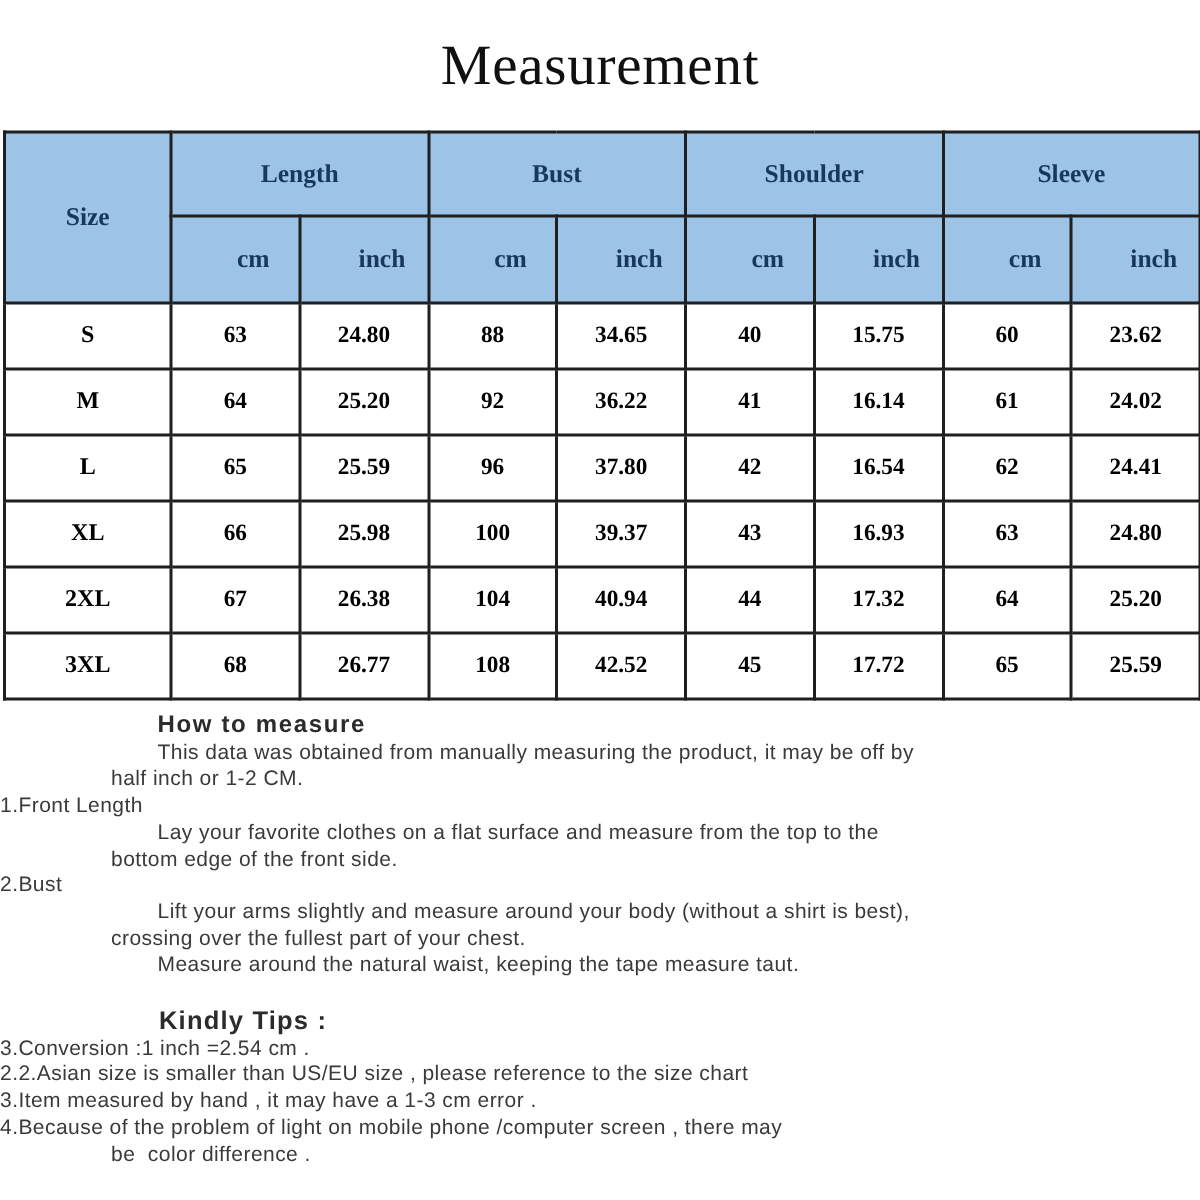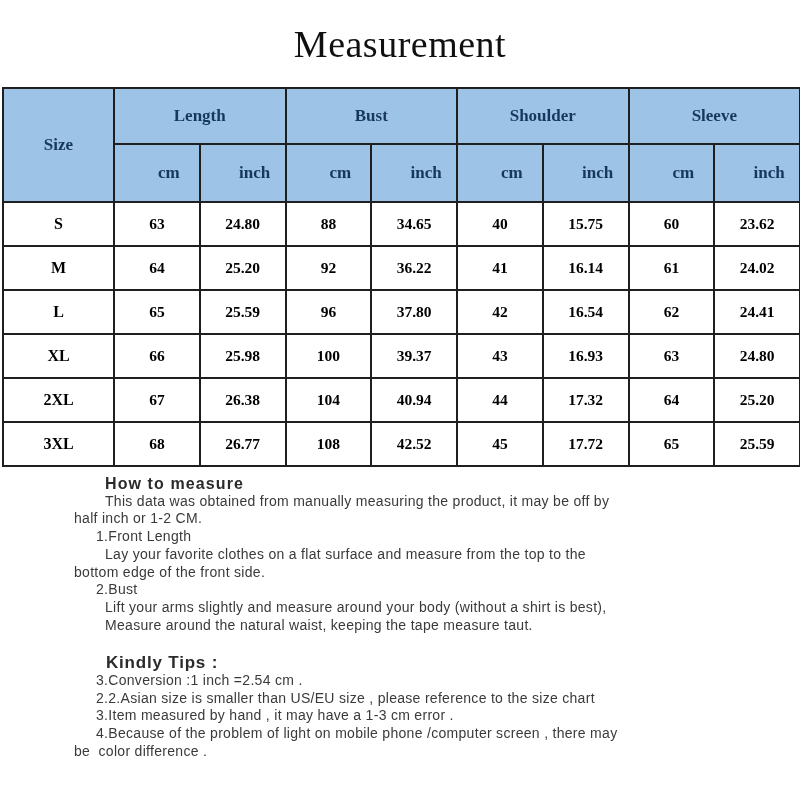--- a/index.html
+++ b/index.html
@@ -77,21 +77,21 @@
     padding-left:105px;
   }
   .heading-b{
     font-weight:700;
     font-size:17px;
     letter-spacing:0.8px;
     color:#2b2b2b;
     padding-left:106px;
   }
   .ind-a{padding-left:105px;}
-  .ind-b{padding-left:96px;}
+  .ind-b{}
   .ind-c{padding-left:74px;}
   .tips{margin-top:20px;}
 </style>
 </head>
 <body>
 
 <div class="page">
 
   <h1 class="title">Measurement</h1>
 
@@ -198,20 +198,21 @@
 
   <section class="notes">
     <div class="note-line heading-a">How to measure</div>
     <div class="note-line ind-a">This data was obtained from manually measuring the product, it may be off by</div>
     <div class="note-line ind-c">half inch or 1-2 CM.</div>
     <div class="note-line ind-b">1.Front Length</div>
     <div class="note-line ind-a">Lay your favorite clothes on a flat surface and measure from the top to the</div>
     <div class="note-line ind-c">bottom edge of the front side.</div>
     <div class="note-line ind-b">2.Bust</div>
     <div class="note-line ind-a">Lift your arms slightly and measure around your body (without a shirt is best),</div>
+    <div class="note-line ind-c">crossing over the fullest part of your chest.</div>
     <div class="note-line ind-a">Measure around the natural waist, keeping the tape measure taut.</div>
   </section>
 
   <section class="notes tips">
     <div class="note-line heading-b">Kindly Tips :</div>
     <div class="note-line ind-b">3.Conversion :1 inch =2.54 cm .</div>
     <div class="note-line ind-b">2.2.Asian size is smaller than US/EU size , please reference to the size chart</div>
     <div class="note-line ind-b">3.Item measured by hand , it may have a 1-3 cm error .</div>
     <div class="note-line ind-b">4.Because of the problem of light on mobile phone /computer screen , there may</div>
     <div class="note-line ind-c">be  color difference .</div>

